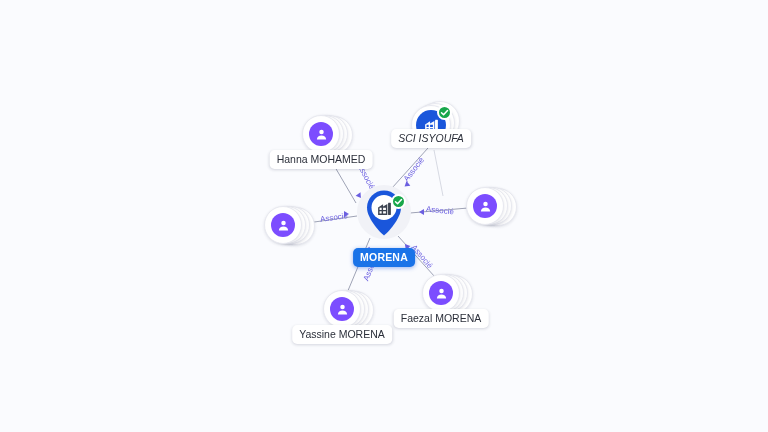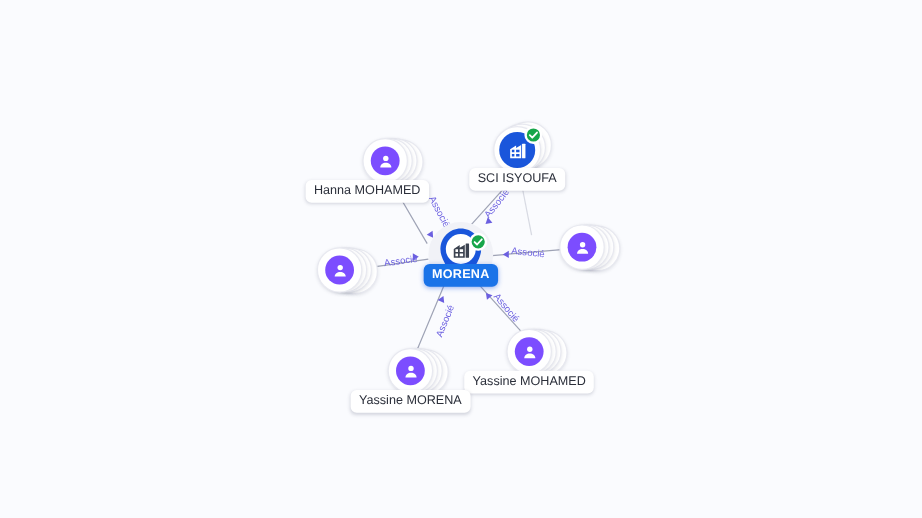--- a/index.html
+++ b/index.html
@@ -201,41 +201,41 @@
       <div class="sheet s1"></div>
       <div class="sheet s0"></div>
       <div class="avatar-circle">
         <svg width="15" height="15" viewBox="0 0 24 24" fill="#ffffff">
           <circle cx="12" cy="8" r="3.6"></circle>
           <path d="M4.6 20c0-4.1 3.4-6.3 7.4-6.3s7.4 2.2 7.4 6.3z"></path>
         </svg>
       </div>
     </div>
   </div>
-  <div class="label" style="left:306px; top:150px;">Hanna MOHAMED</div>
+  <div class="label" style="left:321px; top:150px;">Hanna MOHAMED</div>
 
   <div class="node" style="left:431px; top:125px;">
     <div class="circ-stack">
       <div class="sheet c2"></div>
       <div class="sheet c1"></div>
       <div class="sheet c0"></div>
       <div class="circ-inner">
         <svg width="17" height="17" viewBox="0 0 24 24" fill="#ffffff">
           <path d="M3 21V10.5L10 6v3l6-3.5V21H3zm2-2h3v-3H5v3zm0-5h3v-3H5v3zm5 5h4v-3h-4v3zm0-5h4v-3h-4v3z"></path>
           <rect x="17" y="4" width="4" height="17" rx="0.6"></rect>
         </svg>
       </div>
     </div>
     <div class="badge" style="left:6px; top:-20px;">
       <svg width="9" height="9" viewBox="0 0 24 24" fill="none" stroke="#ffffff" stroke-width="4" stroke-linecap="round" stroke-linejoin="round">
         <path d="M4 12.5l5.5 5.5L20 6.5"></path>
       </svg>
     </div>
   </div>
-  <div class="label" style="left:431px; top:140px;">SCI ISYOUFA</div>
+  <div class="label" style="left:431px; top:129px;font-style:italic;">SCI ISYOUFA</div>
 
   <div class="node" style="left:283px; top:225px;">
     <div class="stack">
       <div class="sheet s3"></div>
       <div class="sheet s2"></div>
       <div class="sheet s1"></div>
       <div class="sheet s0"></div>
       <div class="avatar-circle">
         <svg width="15" height="15" viewBox="0 0 24 24" fill="#ffffff">
           <circle cx="12" cy="8" r="3.6"></circle>
@@ -267,21 +267,21 @@
       <div class="sheet s1"></div>
       <div class="sheet s0"></div>
       <div class="avatar-circle">
         <svg width="15" height="15" viewBox="0 0 24 24" fill="#ffffff">
           <circle cx="12" cy="8" r="3.6"></circle>
           <path d="M4.6 20c0-4.1 3.4-6.3 7.4-6.3s7.4 2.2 7.4 6.3z"></path>
         </svg>
       </div>
     </div>
   </div>
-  <div class="label" style="left:441px; top:309px;">Yassine MOHAMED</div>
+  <div class="label" style="left:441px; top:309px;">Faezal MORENA</div>
 
   <div class="node" style="left:342px; top:309px;">
     <div class="stack">
       <div class="sheet s3"></div>
       <div class="sheet s2"></div>
       <div class="sheet s1"></div>
       <div class="sheet s0"></div>
       <div class="avatar-circle">
         <svg width="15" height="15" viewBox="0 0 24 24" fill="#ffffff">
           <circle cx="12" cy="8" r="3.6"></circle>
@@ -305,15 +305,15 @@
           <rect x="17" y="4" width="4" height="17" rx="0.6"></rect>
         </svg>
       </div>
     </div>
     <div class="badge" style="left:7px; top:-19px;">
       <svg width="9" height="9" viewBox="0 0 24 24" fill="none" stroke="#ffffff" stroke-width="4" stroke-linecap="round" stroke-linejoin="round">
         <path d="M4 12.5l5.5 5.5L20 6.5"></path>
       </svg>
     </div>
   </div>
-  <div class="label selected" style="left:384px; top:220px;">MORENA</div>
+  <div class="label selected" style="left:384px; top:248px;">MORENA</div>
 
 </div>
 
 </body></html>

